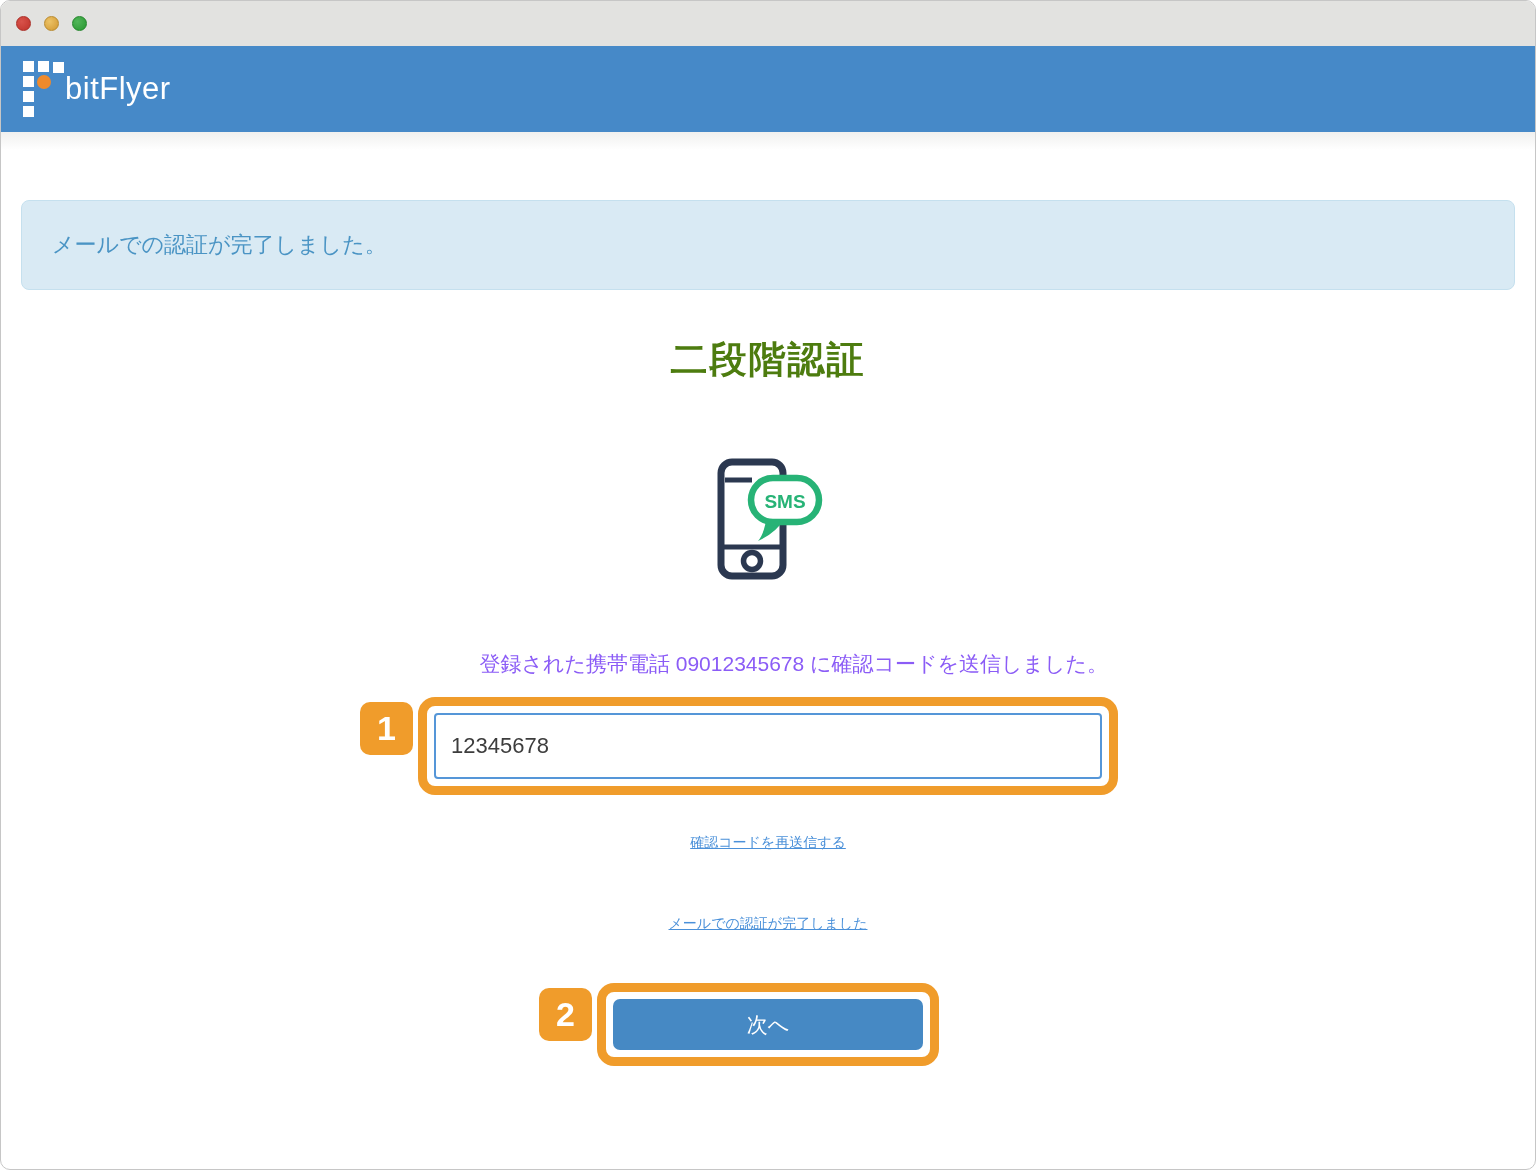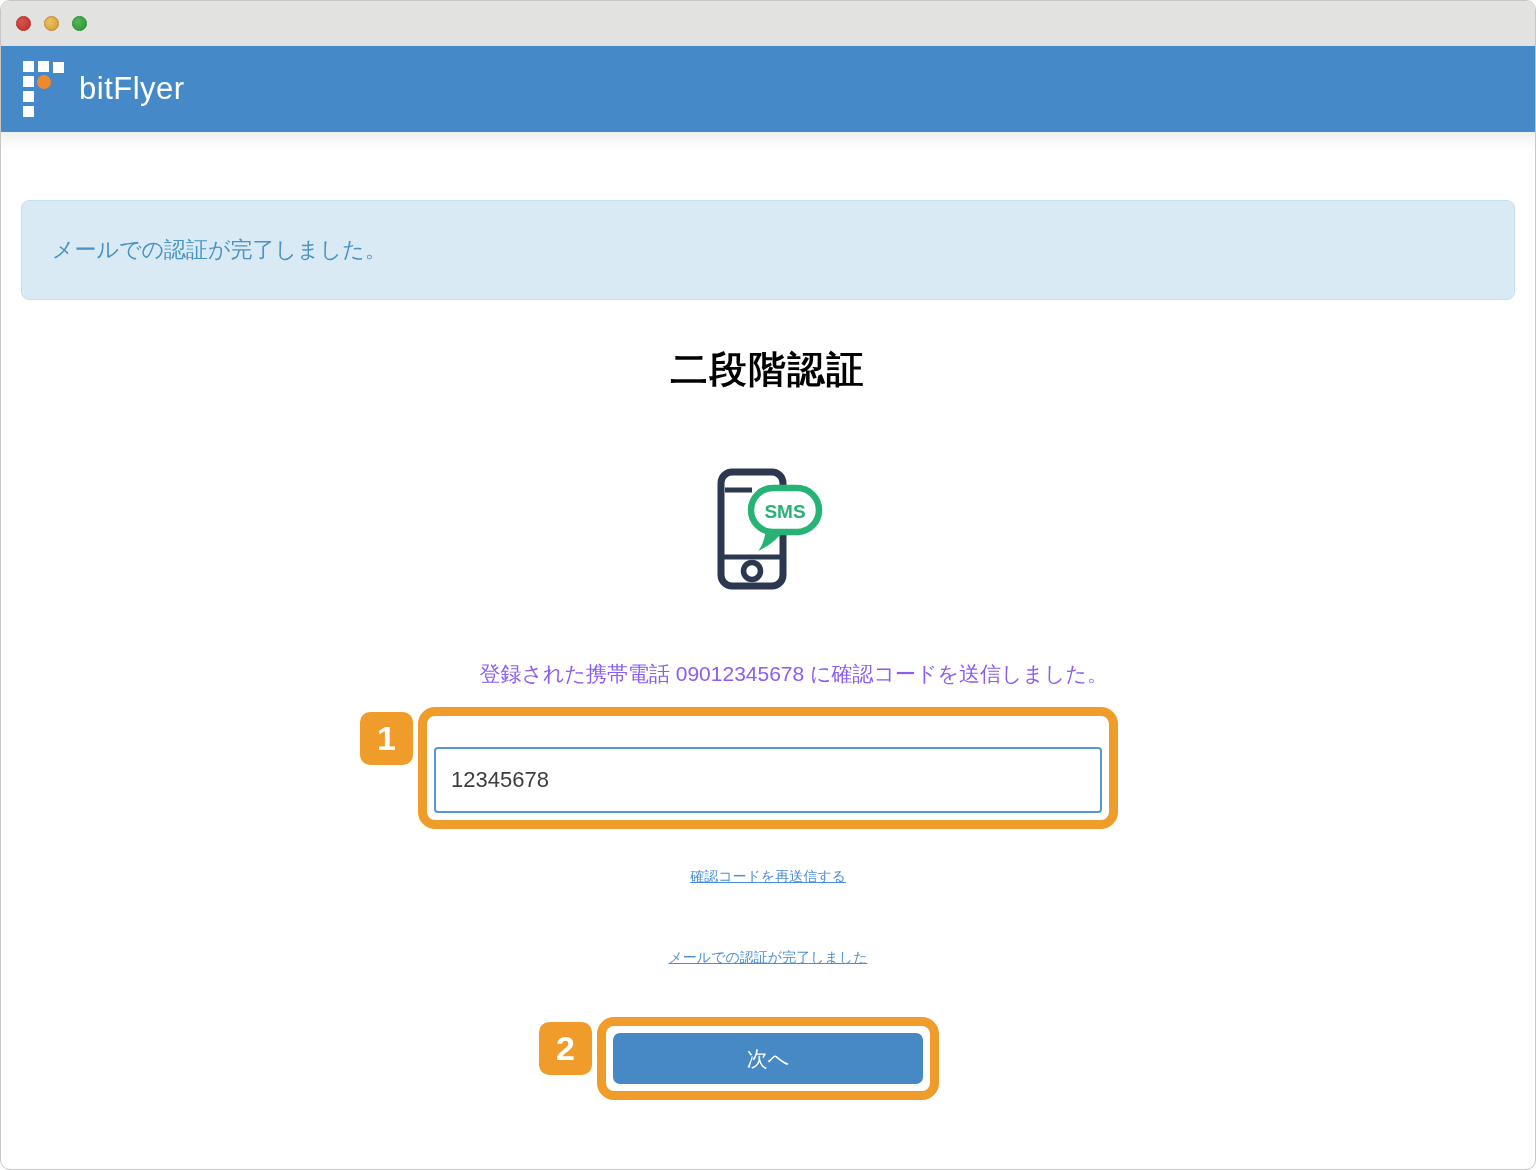--- a/index.html
+++ b/index.html
@@ -26,55 +26,55 @@
   .tl-red    { background: radial-gradient(circle at 35% 35%, #d8524a, #bf332b); border: 1px solid #ab2d26; }
   .tl-yellow { background: radial-gradient(circle at 35% 35%, #ecc266, #d1972f); border: 1px solid #b98a2d; }
   .tl-green  { background: radial-gradient(circle at 35% 35%, #52b65a, #27972f); border: 1px solid #23862b; }
   
   .header {
     height: 86px;
     background: #4689c8;
     display: flex; align-items: center;
     padding-left: 22px;
   }
-  .logo { display: flex; align-items: center; gap: 14px; cursor: pointer; }
+  .logo { display: flex; align-items: center; cursor: pointer; }
   .logo-mark { position: relative; width: 42px; height: 56px; }
   .logo-mark .sq { position: absolute; width: 11px; height: 11px; background: #ffffff; }
   .sq1 { left: 0;  top: 0; }
   .sq2 { left: 15px; top: 0; }
   .sq3 { left: 30px; top: 1px; width: 10px; height: 10px; }
   .sq4 { left: 0;  top: 15px; }
   .sq5 { left: 0;  top: 30px; }
   .sq6 { left: 0;  top: 45px; }
   .logo-dot {
     position: absolute; left: 14px; top: 14px;
     width: 14px; height: 14px; border-radius: 50%;
     background: #ef8a2c;
   }
   .logo-text { color: #ffffff; font-size: 31px; letter-spacing: 0.5px; }
   
   .content { padding: 0 20px; background: #ffffff; }
   .header-shade { height: 18px; margin: 0 -20px; background: linear-gradient(180deg, #f0f0ef, #ffffff); }
   .alert {
     margin-top: 50px;
-    height: 100px;
+    height: 90px;
     background: #d9eaf4;
     border: 1px solid #c5e0ee;
     border-radius: 8px;
     display: flex; align-items: center;
     padding-left: 30px;
     font-size: 22px;
     color: #4a94c4;
   }
   .page-title {
     margin-top: 45px;
     text-align: center;
     font-size: 37px;
     font-weight: 700;
-    color: #000000;
+    color: #4d7c0f;
     letter-spacing: 2px;
   }
   .icon-wrap { margin-top: 70px; display: flex; justify-content: center; }
   .desc {
     width: 680px;
     margin: 62px auto 12px;
     font-size: 21px;
     line-height: 38px;
     color: #8b5cf6;
     text-align: right;
@@ -90,21 +90,20 @@
   .code-input {
     display: block;
     width: 100%; height: 66px;
     border: 2px solid #5596d8;
     border-radius: 4px;
     font-family: "Liberation Sans", sans-serif;
     font-size: 22px;
     color: #3d3d3d;
     padding: 0 15px;
     outline: none;
-    margin-top: 24px;
   }
   .badge {
     position: absolute;
     left: -58px; top: 5px;
     width: 53px; height: 53px;
     background: #f09c2b;
     border-radius: 10px;
     color: #ffffff;
     font-size: 34px; font-weight: 700;
     display: flex; align-items: center; justify-content: center;

